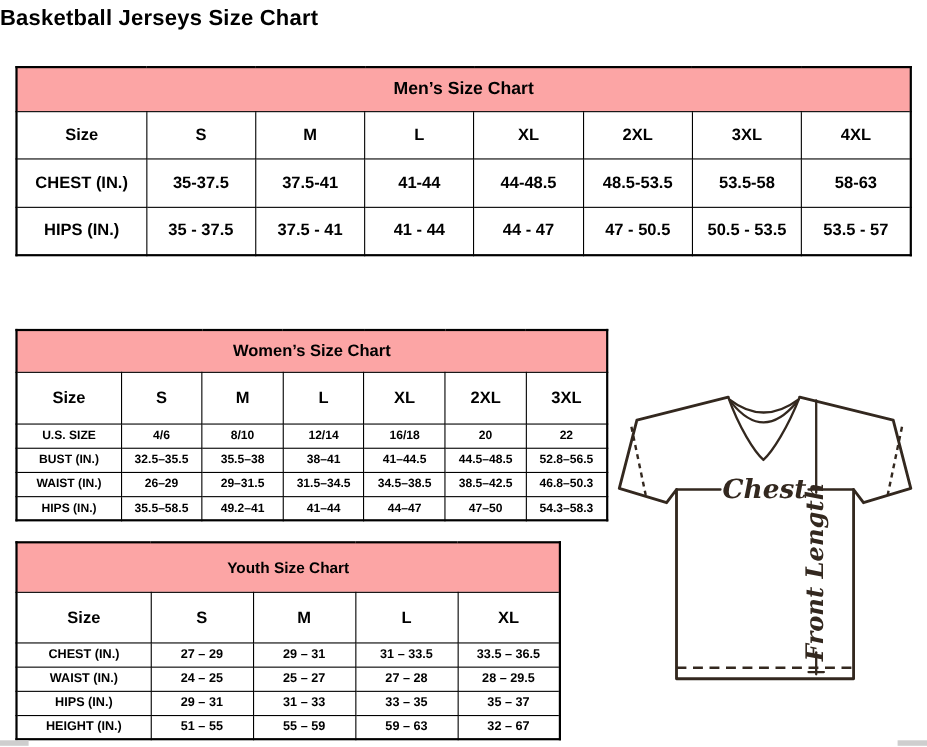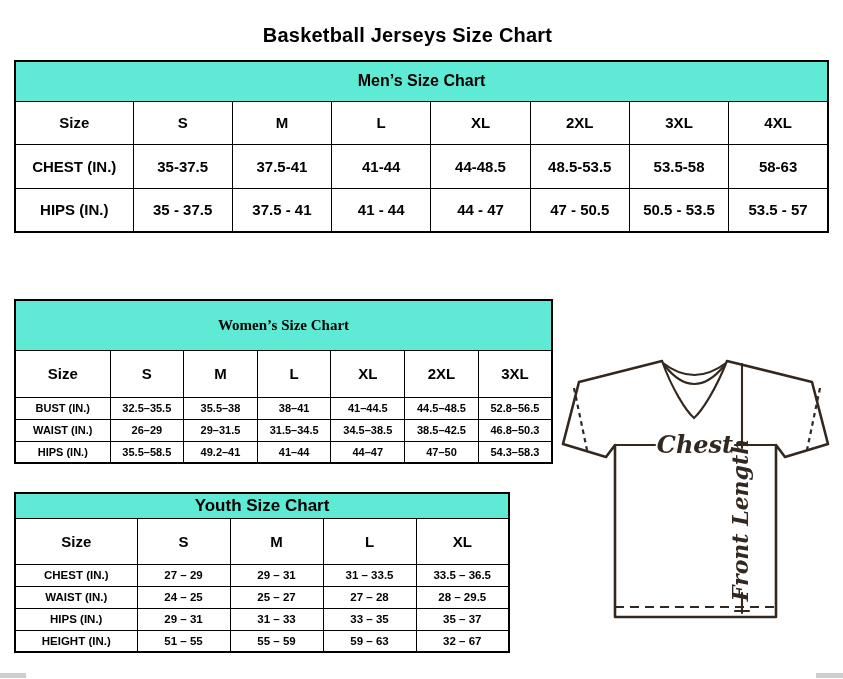--- a/index.html
+++ b/index.html
@@ -2,45 +2,45 @@
 <html><head>
 <meta charset="utf-8">
 <style>
   * { margin:0; padding:0; box-sizing:border-box; }
   html,body { background:#fff; }
   body {
     width:843px; height:679px; position:relative; overflow:hidden;
     font-family:"Liberation Sans", sans-serif; color:#000;
   }
   .page-title {
-    position:absolute; top:24px; left:0; width:815px;
-    text-align:center; font-size:20px; font-weight:bold; letter-spacing:0.2px;
+    position:absolute; top:6px; left:0; width:815px;
+    text-align:left; font-size:20px; font-weight:bold; letter-spacing:0.2px;
   }
   table.size-table {
     position:absolute; border-collapse:collapse; table-layout:fixed;
     background:#fff; border:2px solid #000;
   }
   table.size-table th, table.size-table td {
     border:1px solid #000; text-align:center; vertical-align:middle;
     font-weight:bold; padding:0;
   }
-  tr.sec th { background:#5eead4; }
+  tr.sec th { background:#fca5a5; }
   
   #mens { left:14px; top:60px; width:815px; }
   #mens tr.sec th  { height:40px; font-size:16px; }
   #mens tr.hdr th  { height:43px; font-size:15px; }
   #mens tr.data th, #mens tr.data td { height:44px; font-size:15px; }
   
   #womens { left:14px; top:299px; width:539px; }
-  #womens tr.sec th { height:50px; font-size:15px;font-family:Liberation Serif, serif; }
+  #womens tr.sec th { height:38px; font-size:15px; }
   #womens tr.hdr th { height:47px; font-size:15px; }
   #womens tr.data th, #womens tr.data td { height:22px; font-size:11px; }
   
   #youth { left:14px; top:492px; width:496px; }
-  #youth tr.sec th { height:25px; font-size:17px; }
+  #youth tr.sec th { height:45px; font-size:14px; }
   #youth tr.hdr th { height:46px; font-size:15px; }
   #youth tr.data th, #youth tr.data td { height:22px; font-size:11.5px; }
   
   .jersey { position:absolute; left:559px; top:355px; width:277px; height:273px; }
   .ol { fill:none; stroke:#33281f; stroke-width:2.6; stroke-linejoin:round; stroke-linecap:round; }
   .thin { fill:none; stroke:#33281f; stroke-width:2.1; stroke-linecap:round; }
   .dash { fill:none; stroke:#33281f; stroke-width:2.2; stroke-dasharray:9 6; }
   .cuffdash { fill:none; stroke:#33281f; stroke-width:2.2; stroke-dasharray:4.5 4; }
   .dlabel {
     font-family:"DejaVu Serif", serif; font-style:italic; font-weight:bold;
@@ -120,20 +120,29 @@
       <tr class="hdr">
         <th>Size</th>
         <th>S</th>
         <th>M</th>
         <th>L</th>
         <th>XL</th>
         <th>2XL</th>
         <th>3XL</th>
       </tr>
       <tr class="data">
+        <th>U.S. SIZE</th>
+        <td>4/6</td>
+        <td>8/10</td>
+        <td>12/14</td>
+        <td>16/18</td>
+        <td>20</td>
+        <td>22</td>
+      </tr>
+      <tr class="data">
         <th>BUST (IN.)</th>
         <td>32.5–35.5</td>
         <td>35.5–38</td>
         <td>38–41</td>
         <td>41–44.5</td>
         <td>44.5–48.5</td>
         <td>52.8–56.5</td>
       </tr>
       <tr class="data">
         <th>WAIST (IN.)</th>

